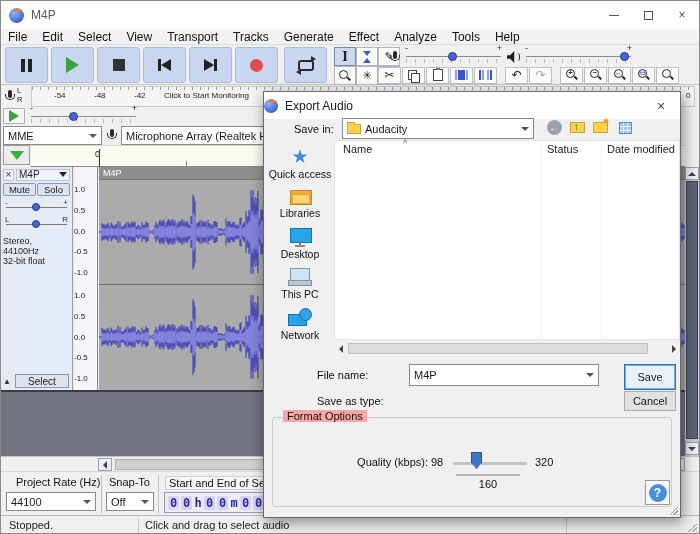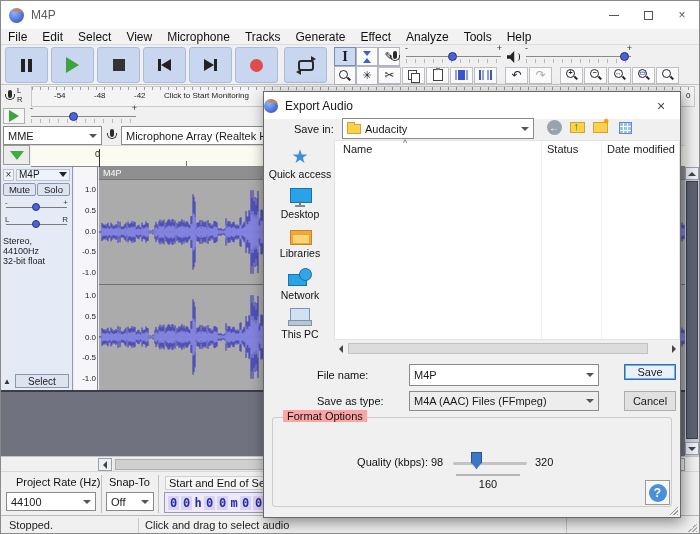--- a/index.html
+++ b/index.html
@@ -114,21 +114,21 @@
   .pslider{position:relative;height:15px;margin-top:2px;}
   .pslider .trk{position:absolute;left:3px;right:3px;top:9px;height:1px;background:#7a7a7a;}
   .pslider .th{position:absolute;top:5px;width:8px;height:8px;border-radius:50%;background:#4a63d8;border:1px solid #28347e;}
   .pslider .e1{position:absolute;left:2px;top:0;font-size:8px;color:#333;}
   .pslider .e2{position:absolute;right:2px;top:0;font-size:8px;color:#333;}
   .tinfo{font-size:9px;color:#222;line-height:10px;margin-top:6px;}
   .pfoot{position:absolute;left:2px;bottom:2px;display:flex;align-items:center;gap:4px;width:66px;}
   .collapse{font-size:8px;color:#333;}
   .selbtn{flex:1;height:14px;font-size:10px;text-align:center;line-height:13px;background:#dde4f0;border:1px solid #8b97ad;}
   .vruler{position:absolute;left:73px;top:0;width:24px;height:223px;background:#f5f5fa;border-right:1px solid #888;}
-  .rcol{position:absolute;left:0;width:22px;display:flex;flex-direction:column;justify-content:space-between;font-size:8px;color:#222;text-align:right;}
+  .rcol{position:absolute;left:0;width:22px;display:flex;flex-direction:column;justify-content:space-between;font-size:8px;color:#222;text-align:left;}
   .wavebox{position:absolute;left:98px;top:0;width:586px;height:223px;background:#ababab;}
   .cliptitle{height:13px;background:#8f8f8f;color:#fff;font-size:9px;line-height:13px;padding-left:4px;border-bottom:1px solid #777;}
   svg.wave{display:block;background:#ababab;}
   .chsep{height:1px;background:#6f6f6f;}
 
   .vscroll{position:absolute;left:684px;top:0;width:14px;height:289px;background:#c9ccd6;}
   .varrow{position:absolute;left:0;width:14px;height:13px;background:#eceff4;border:1px solid #9aa0b0;display:flex;align-items:center;justify-content:center;}
   .vthumb{position:absolute;left:1px;top:14px;width:12px;height:258px;background:#5d6273;border:1px solid #3a3f55;}
   .tri-up{width:0;height:0;border-bottom:4px solid #444;border-left:4px solid transparent;border-right:4px solid transparent;}
   .tri-dn{width:0;height:0;border-top:4px solid #444;border-left:4px solid transparent;border-right:4px solid transparent;}
@@ -188,21 +188,21 @@
   .ic-pc::after{content:"";position:absolute;left:0px;top:12px;width:22px;height:4px;background:#b9c6d2;border:1px solid #7d93a8;}
   .ic-net{position:relative;width:24px;height:19px;}
   .ic-net::before{content:"";position:absolute;left:0px;top:6px;width:17px;height:10px;background:#29a3e8;border:1px solid #1773ad;}
   .ic-net::after{content:"";position:absolute;right:0px;top:0px;width:11px;height:11px;border-radius:50%;background:#35a3e8;border:1px solid #1a6aa0;}
   .filelist{position:absolute;left:70px;top:48px;width:346px;height:200px;background:#fff;border:1px solid #e3e3e3;}
   .flhead{position:absolute;top:0;left:0;right:0;height:18px;font-size:11px;color:#222;}
   .coldiv{position:absolute;top:0;width:1px;height:198px;background:#eef1f5;}
   .empty-msg{position:absolute;left:0;right:0;top:26px;text-align:center;font-size:11px;color:#333;}
   .lscroll{position:absolute;left:70px;top:250px;width:346px;height:13px;background:#f0f0f0;}
   .lsthumb{position:absolute;left:14px;top:1px;width:300px;height:11px;background:#dcdcdc;border:1px solid #c2c2c2;}
-  .wbtn{position:absolute;height:16px;background:#e1e1e1;border:1px solid #adadad;font-size:11px;text-align:center;display:flex;align-items:center;justify-content:center;}
+  .wbtn{position:absolute;height:26px;background:#e1e1e1;border:1px solid #adadad;font-size:11px;text-align:center;display:flex;align-items:center;justify-content:center;}
   .wbtn.primary{background:#e9f2fb;border:1px solid #2a6fc2;box-shadow:inset 0 0 0 1px #7aaede;}
   .groupbox{position:absolute;left:8px;top:325px;width:400px;height:90px;border:1px solid #cdcdcd;border-radius:3px;}
   .gb-legend{position:absolute;left:10px;top:-8px;background:#fca5a5;padding:0 4px;font-size:11px;color:#111;}
   .gb-lab{position:absolute;font-size:11px;color:#111;}
   .qslider-track{position:absolute;left:180px;top:44px;width:74px;height:3px;background:#c3c3c3;border-radius:2px;}
   .qslider-thumb{position:absolute;left:198px;top:34px;width:11px;height:17px;background:#3b77c4;border:1px solid #26539a;
      clip-path:polygon(0 0,100% 0,100% 62%,50% 100%,0 62%);}
   .qline2{position:absolute;left:183px;top:56px;width:64px;height:2px;background:#b5b5b5;}
   .helpbtn{position:absolute;left:381px;top:388px;width:25px;height:25px;background:#f7f7f7;border:1px solid #9a9a9a;display:flex;align-items:center;justify-content:center;}
   .helpbtn .q{width:18px;height:18px;border-radius:50%;background:#4a90d9;color:#fff;font-size:12px;font-weight:bold;text-align:center;line-height:18px;}
@@ -228,21 +228,21 @@
           <span>×</span>
         </span>
     </span>
   </div>
 
   <div class="abs menubar">
     <span class="menu-item">File</span>
     <span class="menu-item">Edit</span>
     <span class="menu-item">Select</span>
     <span class="menu-item">View</span>
-    <span class="menu-item">Microphone</span>
+    <span class="menu-item">Transport</span>
     <span class="menu-item">Tracks</span>
     <span class="menu-item">Generate</span>
     <span class="menu-item">Effect</span>
     <span class="menu-item">Analyze</span>
     <span class="menu-item">Tools</span>
     <span class="menu-item">Help</span>
   </div>
 
   <div class="abs toolzone">
     <div class="tbtn" style="left:4px;">
@@ -562,34 +562,34 @@
         <span class="ic-views"></span>
         <span class="car" style="margin-left:2px;border-top-color:#333;"></span>
       </span>
 
     <div class="sidebar">
       <div class="side-item">
         <span class="ic-star">★</span>
         <span class="side-label">Quick access</span>
       </div>
       <div class="side-item">
+        <span class="ic-lib"></span>
+        <span class="side-label">Libraries</span>
+      </div>
+      <div class="side-item">
         <span class="ic-desktop"></span>
         <span class="side-label">Desktop</span>
       </div>
       <div class="side-item">
-        <span class="ic-lib"></span>
-        <span class="side-label">Libraries</span>
+        <span class="ic-pc"></span>
+        <span class="side-label">This PC</span>
       </div>
       <div class="side-item">
         <span class="ic-net"></span>
         <span class="side-label">Network</span>
-      </div>
-      <div class="side-item">
-        <span class="ic-pc"></span>
-        <span class="side-label">This PC</span>
       </div>
     </div>
 
     <div class="filelist">
       <div class="flhead">
         <span class="abs" style="left:8px;top:2px;">Name</span>
         <span class="abs" style="left:68px;top:-3px;font-size:9px;color:#666;">^</span>
         <span class="abs" style="left:212px;top:2px;">Status</span>
         <span class="abs" style="left:272px;top:2px;">Date modified</span>
       </div>
@@ -607,24 +607,20 @@
     </div>
 
     <span class="dlg-lab" style="left:53px;top:277px;">File name:</span>
     <span class="combo" style="left:145px;top:272px;width:190px;height:22px;">
       <span>M4P</span>
       <span class="car"></span>
     </span>
     <span class="wbtn primary" style="left:360px;top:272px;width:52px;">Save</span>
 
     <span class="dlg-lab" style="left:53px;top:303px;">Save as type:</span>
-    <span class="combo gray" style="left:145px;top:299px;width:190px;height:20px;">
-      <span>M4A (AAC) Files (FFmpeg)</span>
-      <span class="car"></span>
-    </span>
     <span class="wbtn" style="left:360px;top:299px;width:52px;height:20px;">Cancel</span>
 
     <div class="groupbox">
       <span class="gb-legend">Format Options</span>
       <span class="gb-lab" style="left:55px;top:38px;width:100px;text-align:right;">Quality (kbps):</span>
       <span class="gb-lab" style="left:158px;top:38px;">98</span>
       <span class="qslider-track"></span>
       <span class="qslider-thumb"></span>
       <span class="gb-lab" style="left:262px;top:38px;">320</span>
       <span class="qline2"></span>

